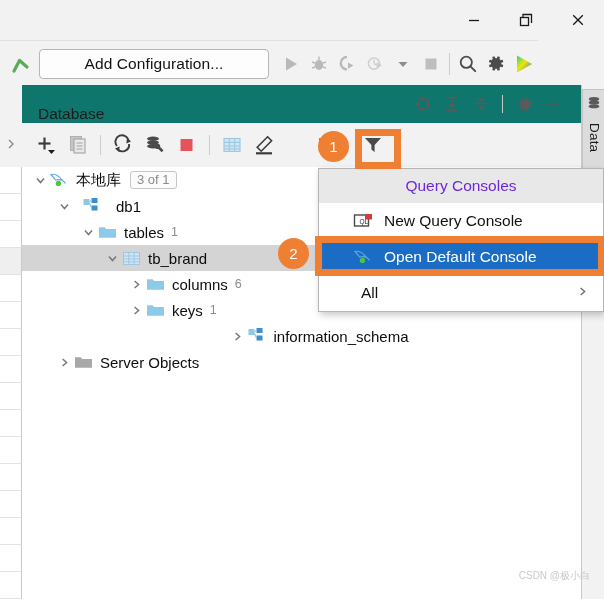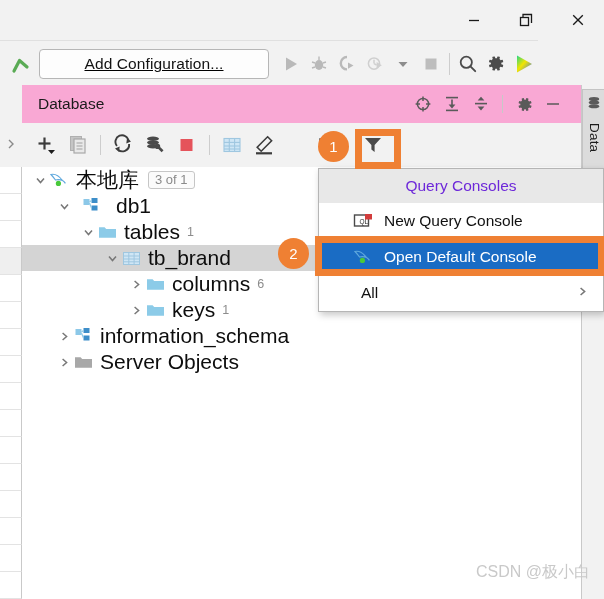--- a/index.html
+++ b/index.html
@@ -20,21 +20,21 @@
   .win-btn{
     width:52px;height:40px;display:flex;align-items:center;justify-content:center;
     color:#1a1a1a;
   }
   .win-btn svg{display:block;}
 
   
   .maintoolbar{
     position:absolute;left:0;top:40px;width:538px;height:45px;
     background:#f2f2f2;border-top:1px solid #e0e0e0;
-    display:flex;align-items:center;text-decoration:underline;
+    display:flex;align-items:center;
   }
   .mt-sep{width:1px;height:22px;background:#cdcdcd;margin:0 4px;}
   .nav-back{margin-left:9px;margin-right:6px;display:flex;align-items:center;}
   .addcfg{
     height:28px;min-width:200px;padding:0 14px;
     background:#fdfdfd;border:1px solid #b6b6b6;border-radius:4px;
     display:flex;align-items:center;justify-content:center;
     font-size:15.5px;color:#121212;letter-spacing:.1px;
   }
   .tb-icon{width:30px;height:30px;display:flex;align-items:center;justify-content:center;}
@@ -54,22 +54,22 @@
   }
   .gut-cell{height:26px;border-bottom:1px solid #e3e3e3;border-right:1px solid #c9c9c9;background:#ffffff;}
   .gut-cell.grey{background:#efefef;}
 
   
   .dbwin{
     position:absolute;left:22px;top:85px;width:560px;height:514px;
     background:#f2f2f2;
   }
   .db-header{
-    position:relative;height:38px;width:560px;background:#f9a8d4;
-    display:flex;align-items:center;
+    position:relative;height:38px;width:560px;background:#0f766e;
+    display:flex;align-items:flex-end;
   }
   .db-title{font-size:15.5px;color:#1b1b1b;margin-left:16px;}
   .db-hdr-icons{position:absolute;right:16px;top:0;height:38px;display:flex;align-items:center;gap:3px;}
   .hicon{width:26px;height:26px;display:flex;align-items:center;justify-content:center;}
   .hsep{width:1px;height:18px;background:#c8c8c8;margin:0 5px;}
 
   .db-toolbar{
     position:relative;height:44px;width:560px;background:#f2f2f2;
     display:flex;align-items:center;padding-left:8px;
   }
@@ -78,21 +78,21 @@
 
   
   .tree{
     position:absolute;left:22px;top:167px;width:560px;height:432px;
     background:#ffffff;font-size:15.5px;color:#0d0d0d;overflow:hidden;
   }
   .row{height:26px;display:flex;align-items:center;white-space:nowrap;}
   .row.sel{background:#d4d4d4;}
   .chev{width:18px;height:18px;display:flex;align-items:center;justify-content:center;flex:0 0 auto;color:#777;}
   .nico{width:20px;height:20px;display:flex;align-items:center;justify-content:center;flex:0 0 auto;margin-right:7px;}
-  .nlabel{font-size:21px;color:#0d0d0d;}
+  .nlabel{font-size:15px;color:#0d0d0d;}
   .ncount{font-size:12.5px;color:#8c8c8c;margin-left:7px;}
   .badge-count{
     margin-left:9px;font-size:13px;color:#8a8a8a;
     border:1px solid #c6c6c6;border-radius:3px;padding:0px 6px 1px;background:#fbfbfb;
   }
 
   
   .rightbar{
     position:absolute;right:0;top:85px;width:22px;height:514px;
     background:#f2f2f2;border-left:1px solid #c9c9c9;
@@ -133,21 +133,21 @@
   .numbadge{
     position:absolute;z-index:50;border-radius:50%;background:#ef8033;
     color:#ffffff;display:flex;align-items:center;justify-content:center;
     font-size:15px;
   }
   .nb1{left:318px;top:131px;width:31px;height:31px;}
   .nb2{left:278px;top:238px;width:31px;height:31px;}
 
   .watermark{
     position:absolute;right:14px;bottom:16px;z-index:60;
-    font-size:16px;color:#c9c9c9;
+    font-size:10px;color:#c9c9c9;
   }
 </style>
 </head>
 <body>
 
 <div id="app">
 
   <div class="titlebar">
     <div class="win-btns">
       <div class="win-btn">
@@ -475,21 +475,21 @@
           </svg>
         </span>
         <span class="nico">
           <svg width="19" height="16" viewBox="0 0 19 16">
             <path d="M1 3.2 h5.6 l1.6 1.9 H18 v8.6 H1 Z" fill="#8ccbe8"></path>
           </svg>
         </span>
         <span class="nlabel">keys</span>
         <span class="ncount">1</span>
       </div>
-      <div class="row" style="padding-left: 33px;">
+      <div class="row" style="padding-left: 33px; justify-content: center;">
         <span class="chev">
           <svg width="13" height="13" viewBox="0 0 13 13">
             <polyline points="4.6,3 8.6,6.5 4.6,10" fill="none" stroke="#777" stroke-width="1.5"></polyline>
           </svg>
         </span>
         <span class="nico">
           <svg width="18" height="18" viewBox="0 0 18 18">
             <rect x="1.5" y="2" width="6" height="6" fill="#8cc8e8"></rect>
             <rect x="9.5" y="1" width="6" height="5" fill="#3d8ec9"></rect>
             <rect x="9.5" y="8.5" width="6" height="5" fill="#3d8ec9"></rect>

